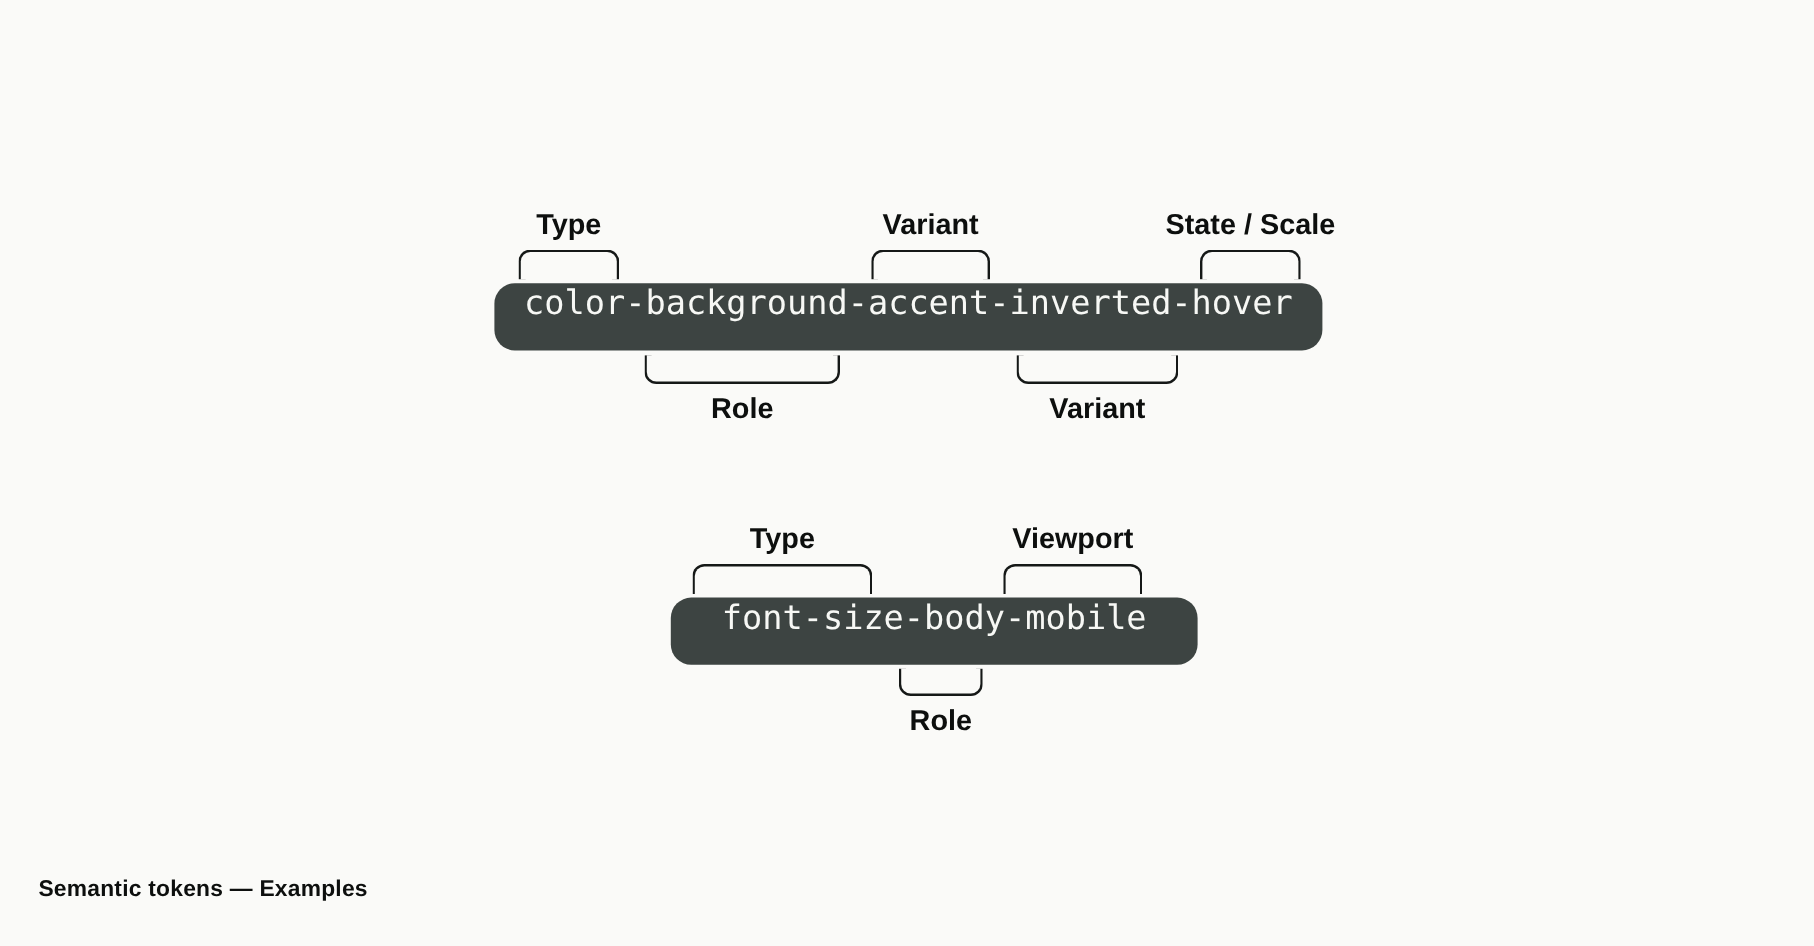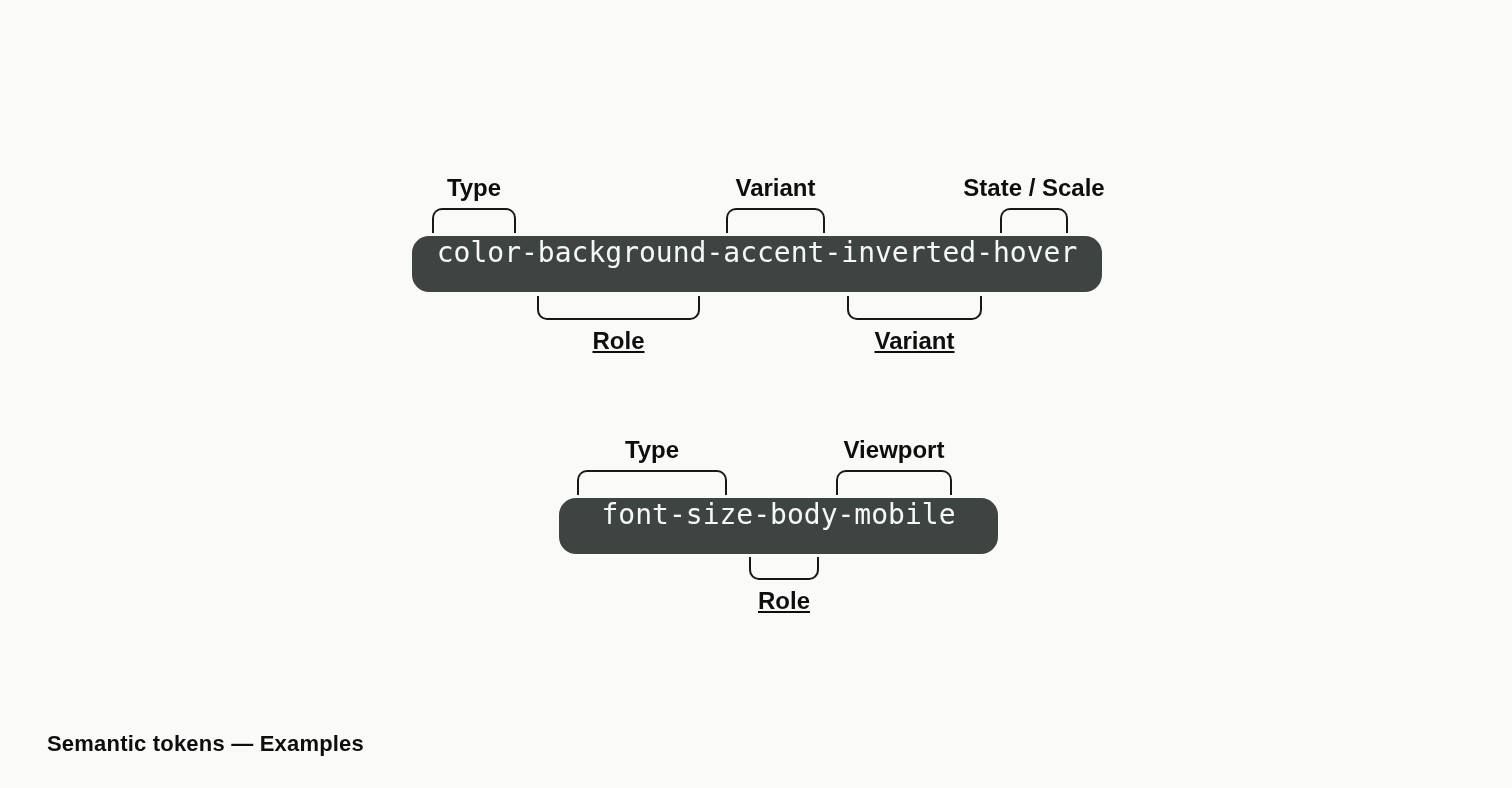--- a/index.html
+++ b/index.html
@@ -54,48 +54,47 @@
     position:absolute;
     left:50%;
     transform:translateX(-50%);
     font-size:24px;
     font-weight:600;
     color:var(--label);
     white-space:nowrap;
     line-height:1;
   }
   .anno.above .anno-label{bottom:calc(100% + 8px);}
-  .anno.below .anno-label{top:calc(100% + 9px);text-decoration:underline;}
+  .anno.below .anno-label{top:calc(100% + 9px);}
   .caption{
     position:absolute;
     left:32px;
     top:731px;
-    font-size:22px;
+    font-size:19px;
     font-weight:700;
     color:var(--label);
     letter-spacing:.2px;
-    margin-left:15px;
   }
 </style>
 </head>
 <body>
 
 <div class="canvas">
 
   <div>
 
     <div class="anno above" style="left:432px;top:208px;width:84px;height:25px;">
       <div class="bracket top"></div>
       <div class="anno-label">Type</div>
     </div>
     <div class="anno above" style="left:726px;top:208px;width:99px;height:25px;">
       <div class="bracket top"></div>
       <div class="anno-label">Variant</div>
     </div>
-    <div class="anno above" style="left:1000px;top:208px;width:68px;height:25px;">
+    <div class="anno above" style="left:1000px;top:208px;width:84px;height:25px;">
       <div class="bracket top"></div>
       <div class="anno-label">State / Scale</div>
     </div>
 
     <div class="pill" style="left:412px;top:236px;width:690px;">
       <span class="token">color-background-accent-inverted-hover</span>
     </div>
 
     <div class="anno below" style="left:537px;top:296px;width:163px;height:24px;">
       <div class="bracket bottom"></div>

